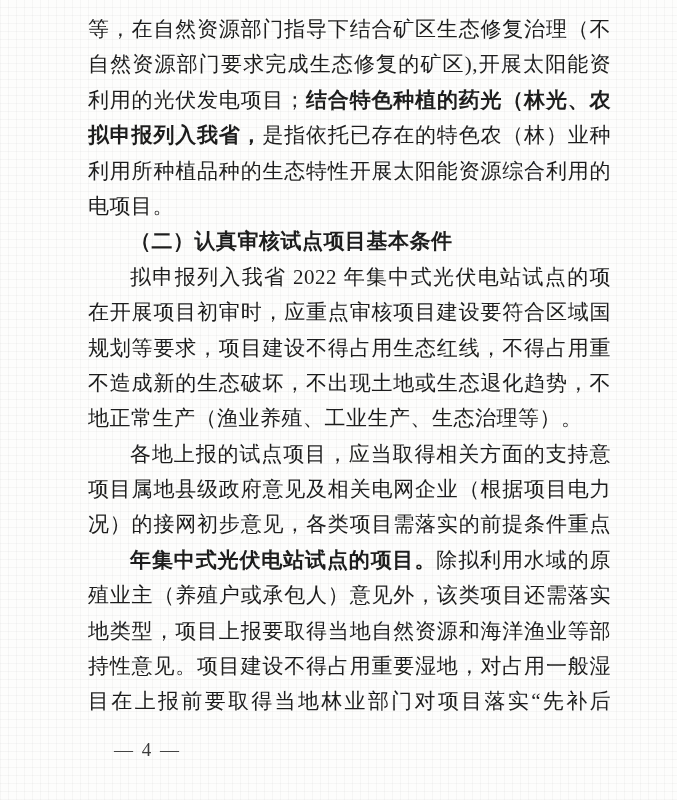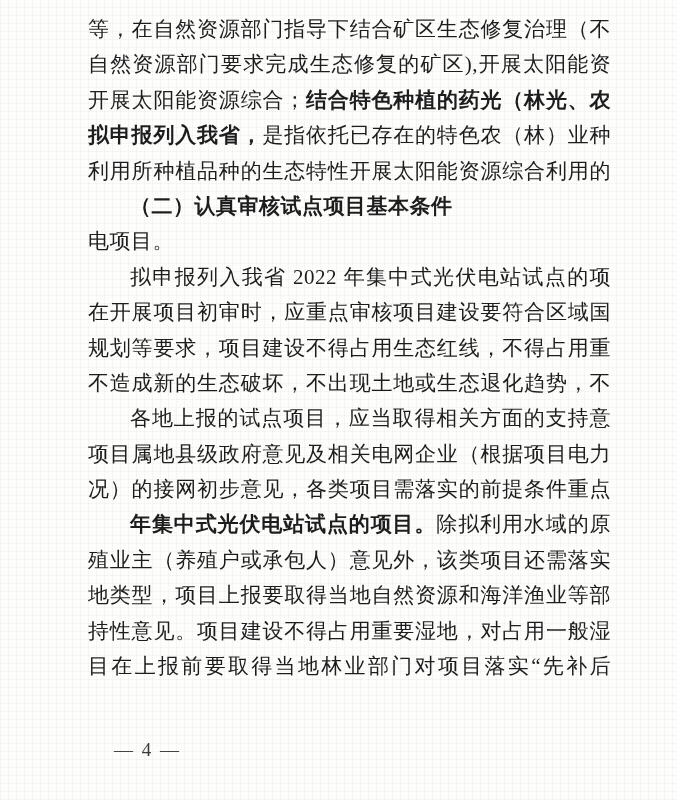--- a/index.html
+++ b/index.html
@@ -50,29 +50,30 @@
     letter-spacing: 2px;
   }
 </style>
 </head>
 <body>
 
 <div class="doc">
   <div class="text-block" id="text-block">
       <div class="line justify"><span class="seg">等，在自然资源部门指导下结合矿区生态修复治理（不含已按</span></div>
       <div class="line justify"><span class="seg">自然资源部门要求完成生态修复的矿区),开展太阳能资源综合</span></div>
-      <div class="line justify"><span class="seg">开展太阳能资源综合；</span><span class="seg bold">结合特色种植的药光（林光、农光）互</span></div>
+      <div class="line justify"><span class="seg">利用的光伏发电项目；</span><span class="seg bold">结合特色种植的药光（林光、农光）互</span></div>
       <div class="line justify"><span class="seg bold">拟申报列入我省，</span><span class="seg">是指依托已存在的特色农（林）业种植生产，</span></div>
       <div class="line justify"><span class="seg">利用所种植品种的生态特性开展太阳能资源综合利用的光伏发</span></div>
+      <div class="line"><span class="seg">电项目。</span></div>
       <div class="line" style="text-indent: 2em;"><span class="seg bold">（二）认真审核试点项目基本条件</span></div>
-      <div class="line"><span class="seg">电项目。</span></div>
       <div class="line justify" style="text-indent: 2em;"><span class="seg">拟申报列入我省 2022 年集中式光伏电站试点的项目,各地</span></div>
       <div class="line justify"><span class="seg">在开展项目初审时，应重点审核项目建设要符合区域国土空间</span></div>
       <div class="line justify"><span class="seg">规划等要求，项目建设不得占用生态红线，不得占用重要湿地，</span></div>
       <div class="line justify"><span class="seg">不造成新的生态破坏，不出现土地或生态退化趋势，不影响当</span></div>
+      <div class="line"><span class="seg">地正常生产（渔业养殖、工业生产、生态治理等）。</span></div>
       <div class="line justify" style="text-indent: 2em;"><span class="seg">各地上报的试点项目，应当取得相关方面的支持意见，除</span></div>
       <div class="line justify"><span class="seg">项目属地县级政府意见及相关电网企业（根据项目电力消纳情</span></div>
       <div class="line"><span class="seg">况）的接网初步意见，各类项目需落实的前提条件重点如下：</span></div>
       <div class="line justify" style="text-indent: 2em;"><span class="seg bold">年集中式光伏电站试点的项目。</span><span class="seg">除拟利用水域的原有养</span></div>
       <div class="line justify"><span class="seg">殖业主（养殖户或承包人）意见外，该类项目还需落实项目用</span></div>
       <div class="line justify"><span class="seg">地类型，项目上报要取得当地自然资源和海洋渔业等部门的支</span></div>
       <div class="line justify"><span class="seg">持性意见。项目建设不得占用重要湿地，对占用一般湿地的项</span></div>
       <div class="line justify"><span class="seg">目在上报前要取得当地林业部门对项目落实“先补后占、占补</span></div>
     </div>
   <div class="footer">— 4 —</div>

